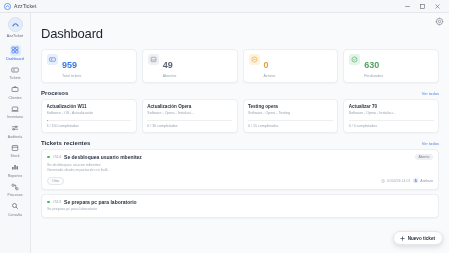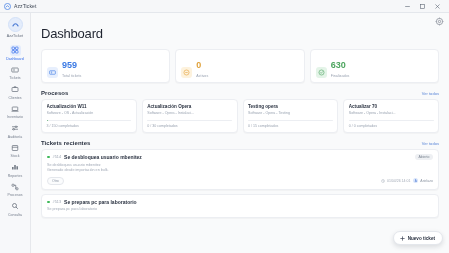--- a/index.html
+++ b/index.html
@@ -92,21 +92,21 @@
   }
 
   
   .stats { display: flex; gap: 5px; }
   .stat {
     flex: 1 1 0; min-width:0;
     background: #ffffff;
     border: 1px solid #eceef2;
     border-radius: 4px;
     padding: 4px 5px;
-    display: flex; align-items: flex-end; gap: 4px;
+    display: flex; align-items: flex-start; gap: 4px;
     box-shadow: 0 1px 1px rgba(16,24,40,.03);
   }
   .stat-ico {
     width: 11px; height: 11px; border-radius: 3px;
     display:flex; align-items:center; justify-content:center;
     flex: 0 0 11px;
   }
   .stat-txt { min-width:0; }
   .stat-val { font-size: 9px; font-weight: 700; line-height: 1; }
   .stat-lab { font-size: 3.6px; color: #98a1b0; margin-top: 1.5px; letter-spacing: .05px; }
@@ -366,20 +366,32 @@
                 <rect x="1.5" y="4" width="13" height="8" rx="1.5" fill="none" stroke="currentColor" stroke-width="1.4"></rect>
                 <line x1="6" y1="5.6" x2="6" y2="10.4" stroke="currentColor" stroke-width="1.4"></line>
               </svg>
             </span>
             <span class="stat-txt">
               <span class="stat-val">959</span>
               <span class="stat-lab" style="display:block">Total tickets</span>
             </span>
           </div>
 
+          <div class="stat s-gray">
+            <span class="stat-ico">
+              <svg viewBox="0 0 16 16" width="7" height="7">
+                <rect x="2.5" y="3" width="11" height="10" rx="1.4" fill="none" stroke="currentColor" stroke-width="1.4"></rect>
+                <line x1="2.5" y1="9" x2="13.5" y2="9" stroke="currentColor" stroke-width="1.4"></line>
+              </svg>
+            </span>
+            <span class="stat-txt">
+              <span class="stat-val">49</span>
+              <span class="stat-lab" style="display:block">Abiertos</span>
+            </span>
+          </div>
 
           <div class="stat s-amber">
             <span class="stat-ico">
               <svg viewBox="0 0 16 16" width="7" height="7">
                 <circle cx="8" cy="8" r="5.8" fill="none" stroke="currentColor" stroke-width="1.4"></circle>
                 <line x1="5.2" y1="8" x2="10.8" y2="8" stroke="currentColor" stroke-width="1.4"></line>
               </svg>
             </span>
             <span class="stat-txt">
               <span class="stat-val">0</span>

